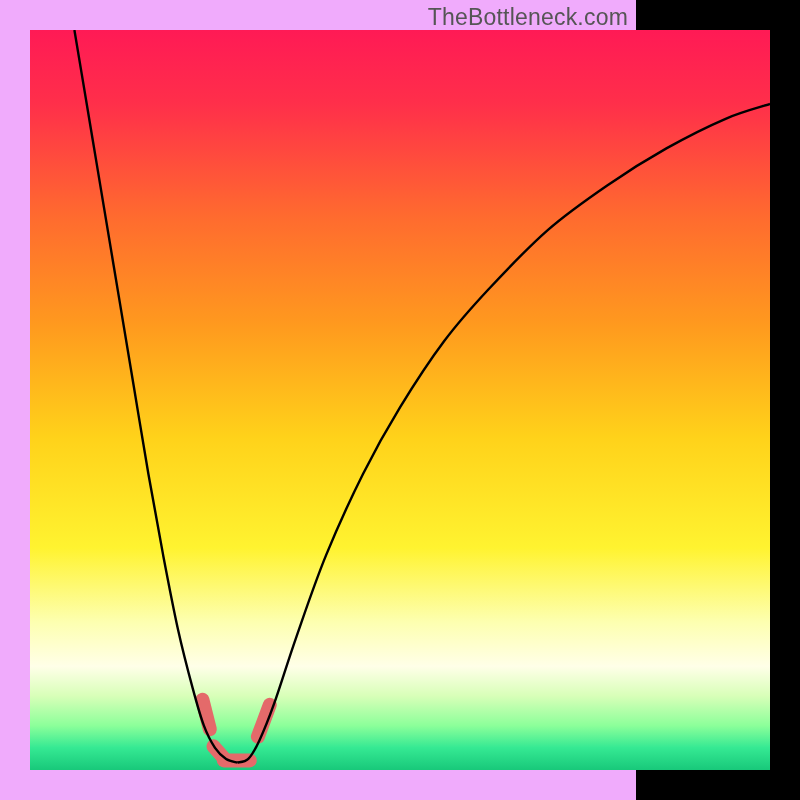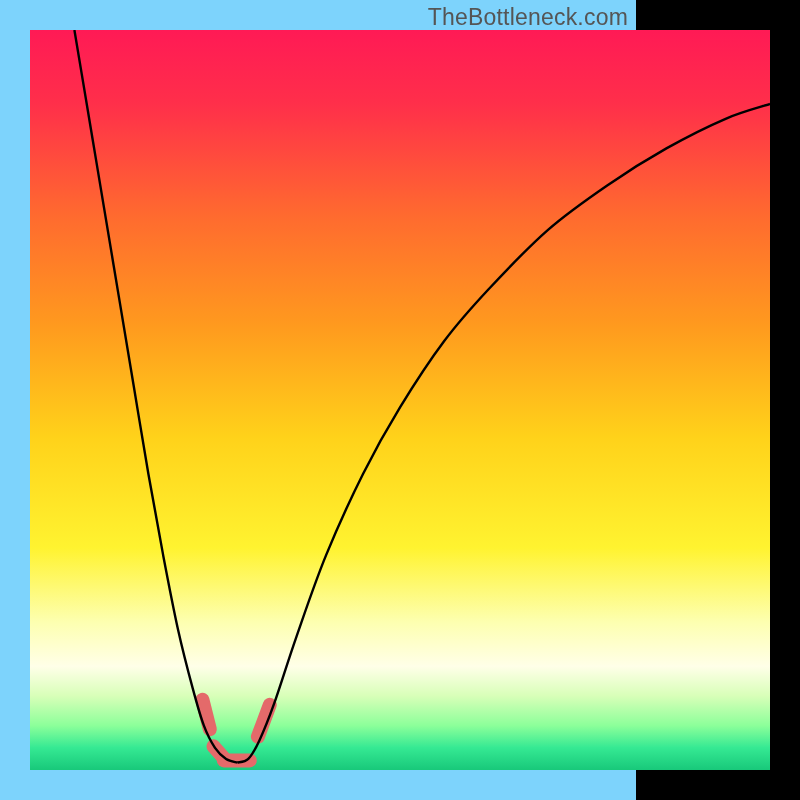--- a/index.html
+++ b/index.html
@@ -8,21 +8,21 @@
     width: 800px;
     height: 800px;
     overflow: hidden;
     background: #000;
     font-family: Arial, Helvetica, sans-serif;
   }
   .frame {
     position: absolute;
     left: 0; top: 0;
     width: 636px; height: 800px;
-    background: #7dd3fc;
+    background: #f0abfc;
   }
   .plot {
     position: absolute;
     left: 30px;
     top: 30px;
     width: 740px;
     height: 740px;
     overflow: hidden;
   }
   .watermark {

